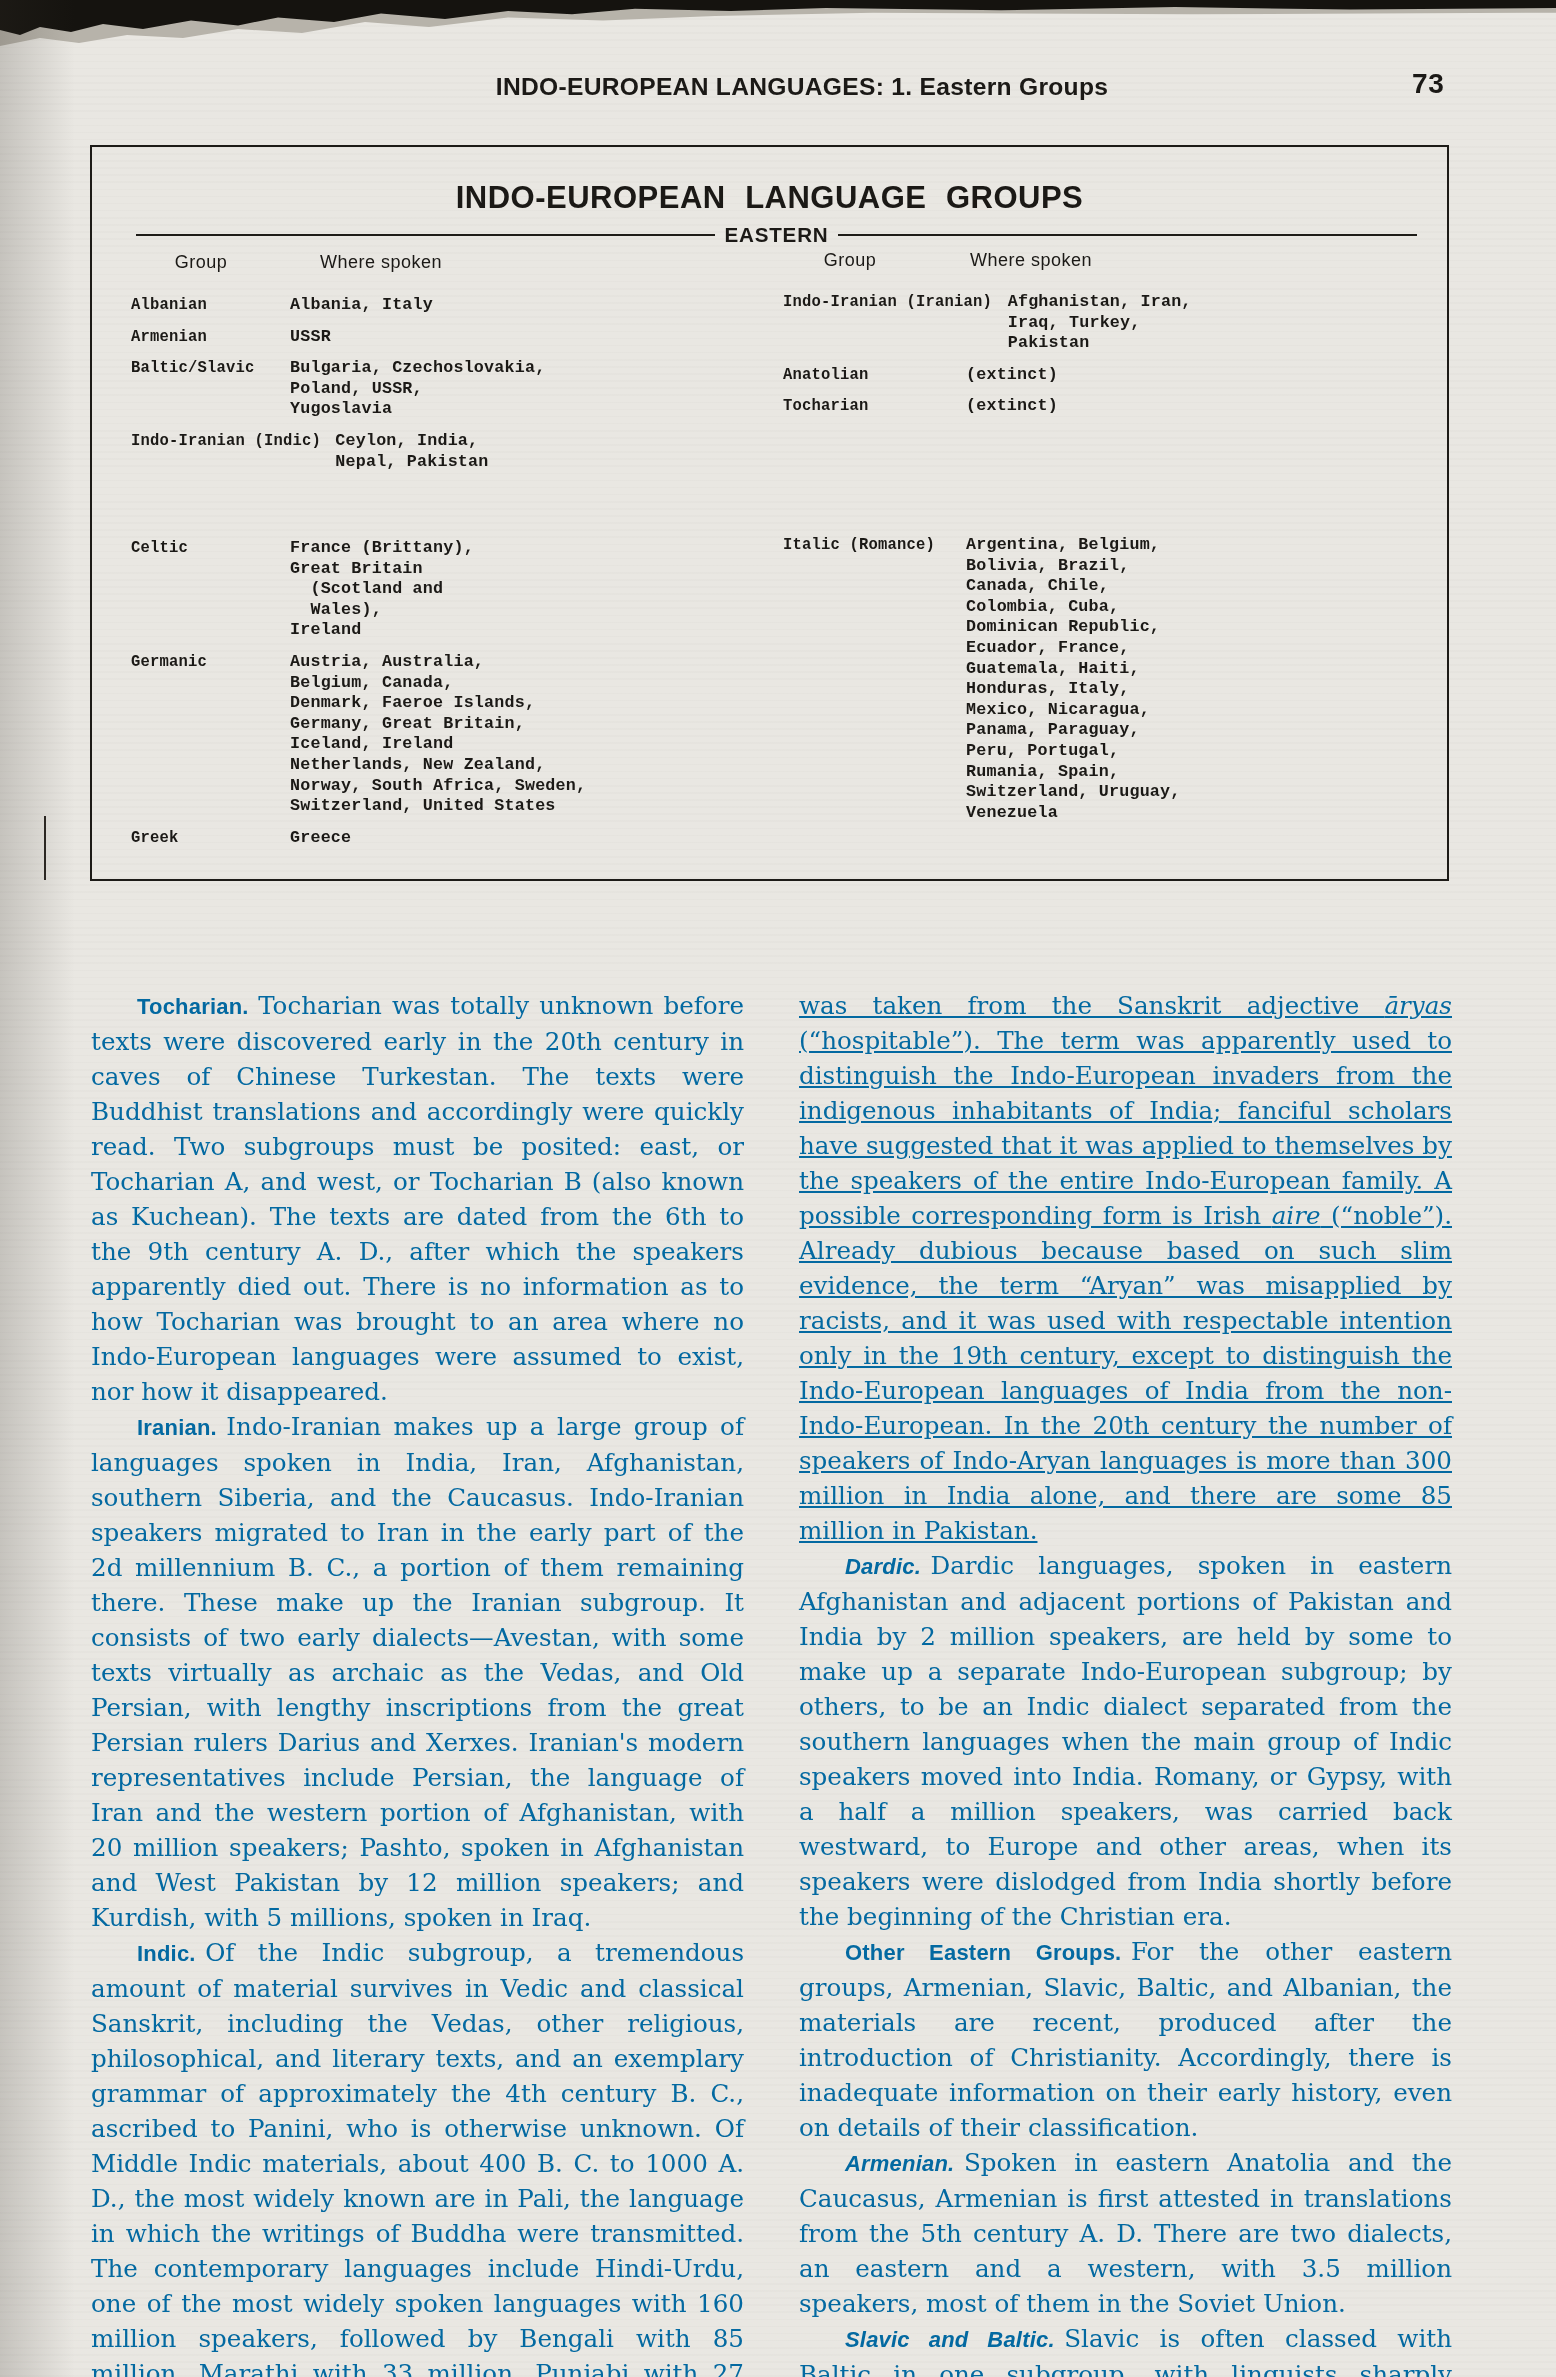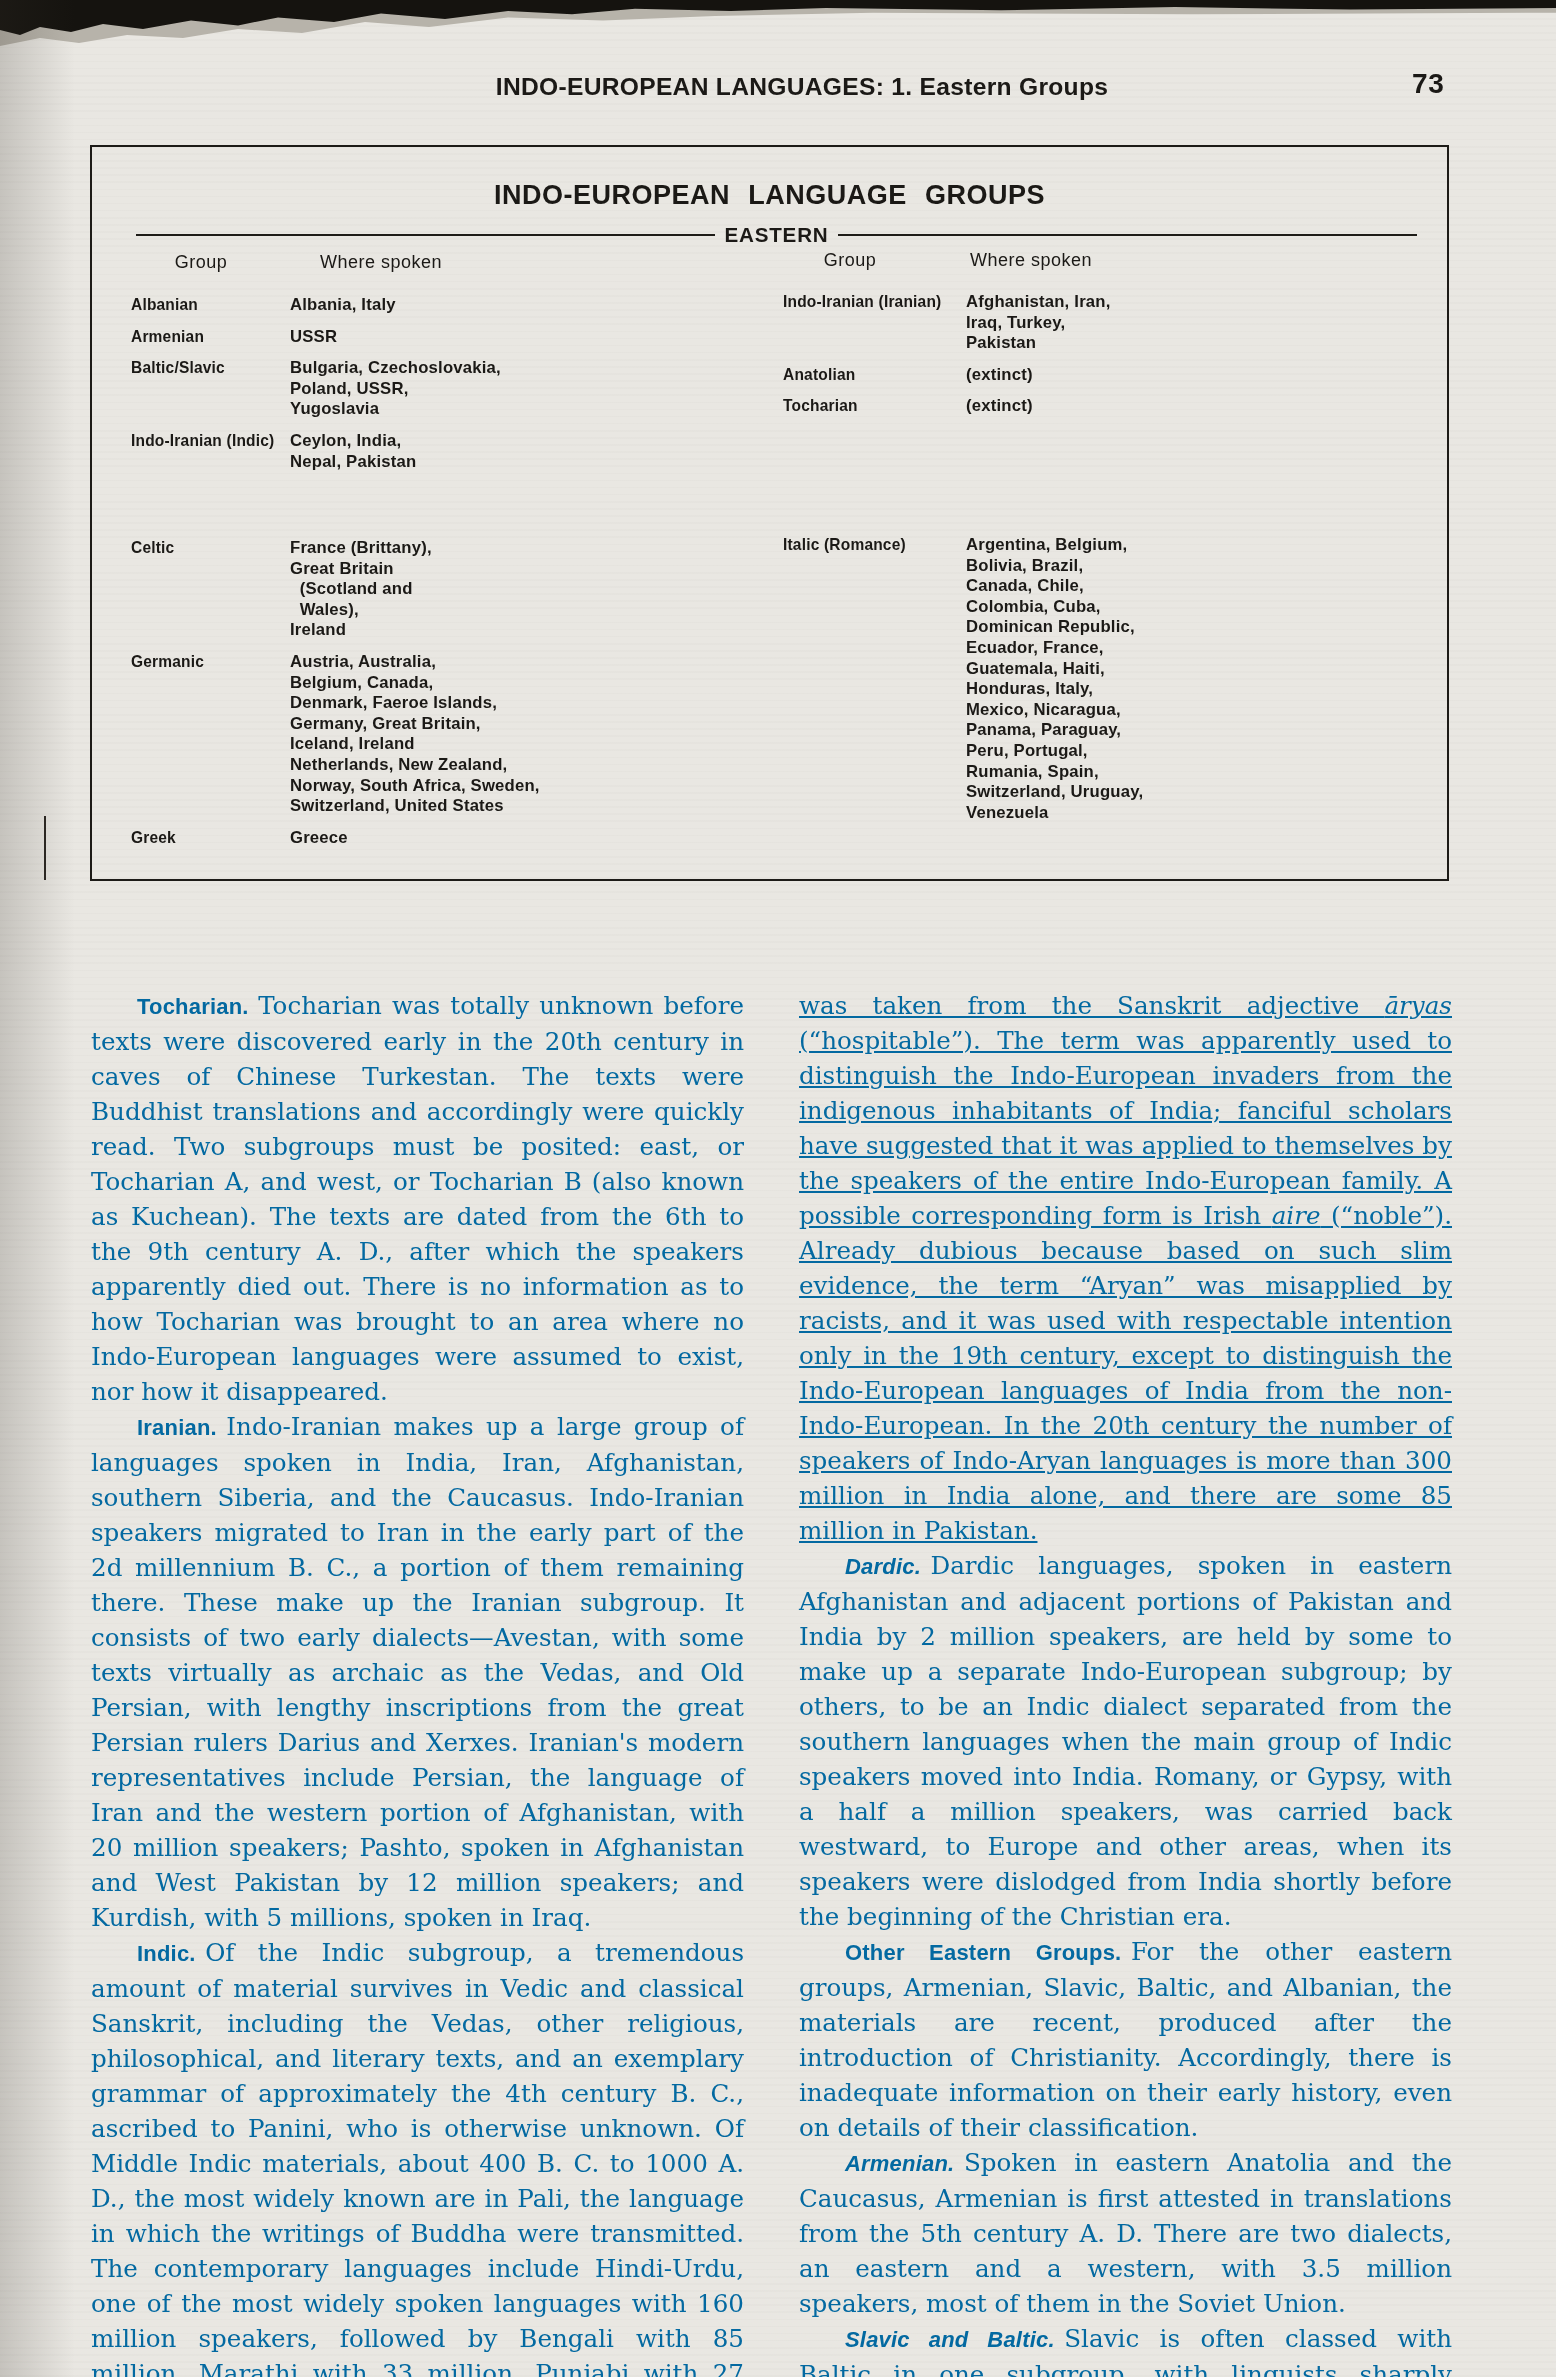--- a/index.html
+++ b/index.html
@@ -16,39 +16,39 @@
     clip-path:polygon(0 0,1556px 0,1556px 8px,1350px 9.5px,1175px 7.1px,1001px 10.3px,826px 8px,731px 11px,635px 8.7px,572px 14.3px,508px 11px,445px 19px,381px 13.5px,334px 22px,278px 17.5px,238px 25.4px,191px 20.6px,143px 29px,103px 24px,71px 32px,40px 27px,20px 35px,0 30px);}
   .gutter-shadow{position:absolute;top:0;left:0;width:75px;height:100%;
     background:linear-gradient(90deg, rgba(55,50,42,0.20), rgba(55,50,42,0));}
   .edge-artifact{position:absolute;left:44px;top:816px;width:2.4px;height:64px;background:#2b2722;}
 
   .runhead{position:absolute;top:73px;left:0;width:1556px;text-align:center;
     font-weight:700;font-size:24.6px;letter-spacing:0.3px;padding-left:24px;}
   .pagenum{position:absolute;top:68px;left:1412px;font-weight:700;font-size:28px;letter-spacing:0.8px;}
 
   .box{position:absolute;left:90px;top:145px;width:1359px;height:736px;border:2.4px solid #1d1b17;box-sizing:border-box;}
-  .box-title{text-align:center;font-weight:700;font-size:27px;word-spacing:10.3px;letter-spacing:0.5px;margin-top:33px;}
+  .box-title{text-align:center;font-weight:700;font-size:31px;word-spacing:10.3px;letter-spacing:0.5px;margin-top:33px;}
   .divider{position:absolute;left:44px;right:30px;display:flex;align-items:center;height:24px;}
   .divider .ln{flex:1;height:2.4px;background:#1d1b17;}
   .divider .lbl{font-weight:700;font-size:20.6px;padding:0 9.5px;letter-spacing:0.8px;}
   #div-east{top:76px;}
   #div-west{top:353px;}
 
   .hdr{position:absolute;font-size:18px;letter-spacing:0.5px;transform:translateX(-50%);white-space:nowrap;margin-left:8px;}
   .hdr.h1{left:101px;top:105px;}
   .hdr.h2{left:281px;top:105px;}
   .hdr.h3{left:750px;top:103px;}
   .hdr.h4{left:931px;top:103px;}
 
   .rows{position:absolute;font-weight:700;font-size:16.7px;line-height:20.6px;letter-spacing:0.2px;}
   #rows-0-left{left:39px;top:148px;width:635px;--gw:159px;}
   #rows-0-right{left:691px;top:145px;width:643px;--gw:183px;}
   #rows-1-left{left:39px;top:391px;width:635px;--gw:159px;}
   #rows-1-right{left:691px;top:388px;width:643px;--gw:183px;}
-  .row{display:flex;margin-bottom:11px;}
+  .row{display:flex;margin-bottom:11px;font-family:Liberation Mono, monospace;}
   .row .g{flex:0 0 var(--gw);transform:scaleX(0.93);transform-origin:left center;white-space:nowrap;}
   .row .w{white-space:pre-wrap;}
 
   .article-col{position:absolute;top:988px;width:653px;
     font-family:"DejaVu Serif",serif;font-size:24.6px;line-height:35px;text-align:justify;
     color:#0369a1;}
   #col-0{left:91px;}
   #col-1{left:799px;}
   .para{margin:0;text-indent:46px;}
   .para.noindent{text-indent:0;text-decoration:underline;}

